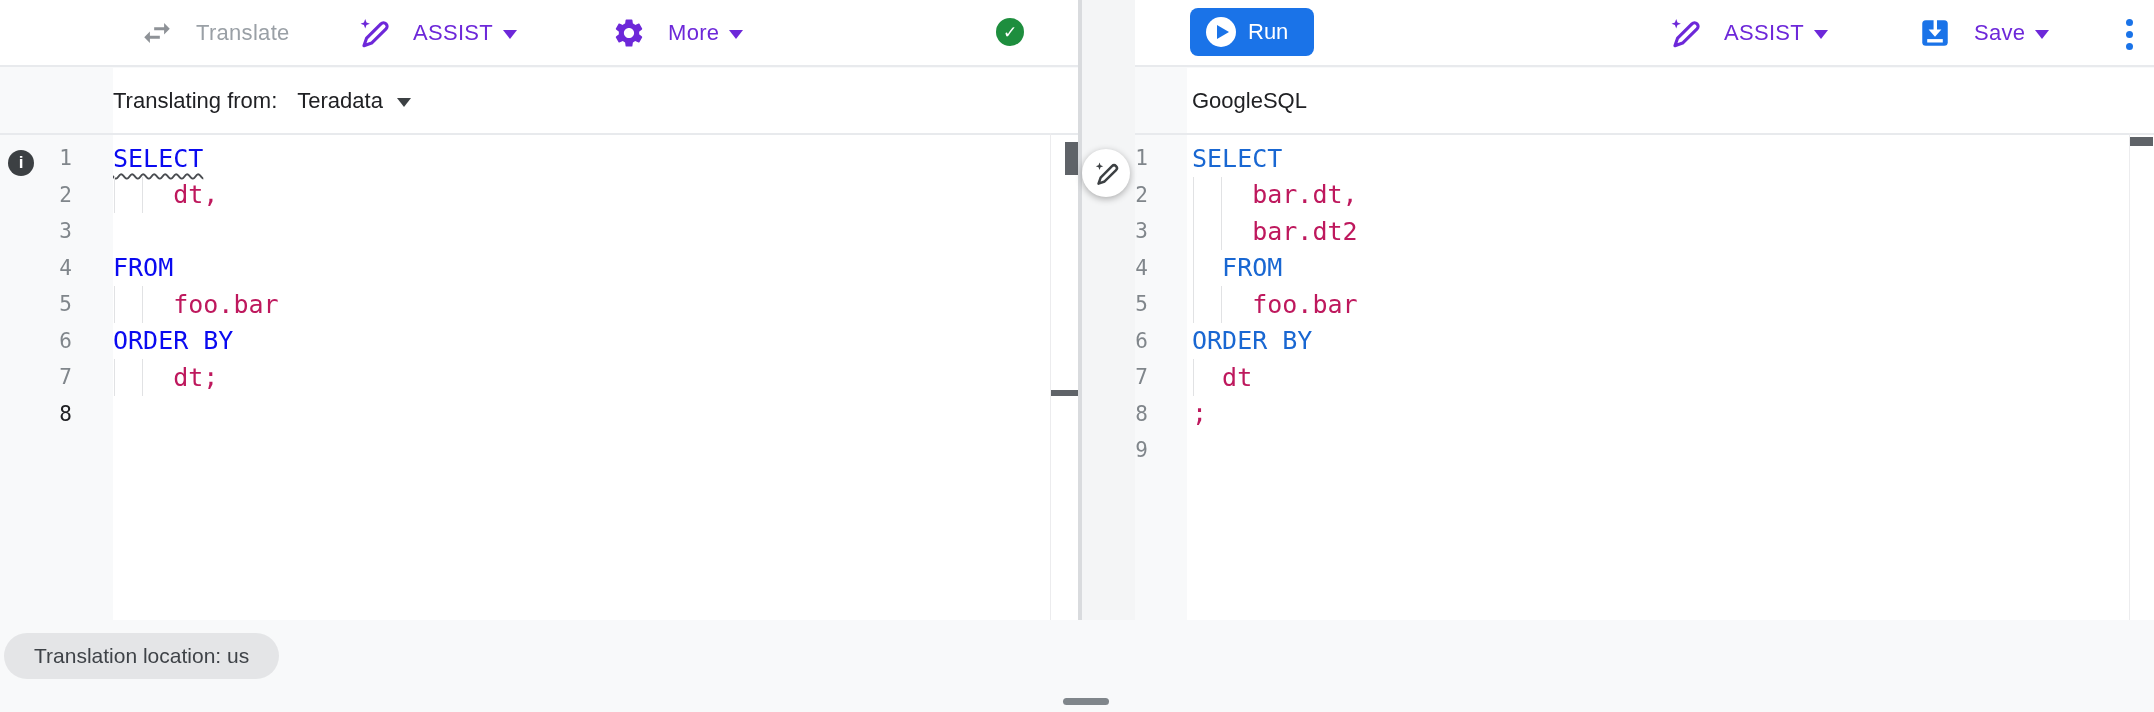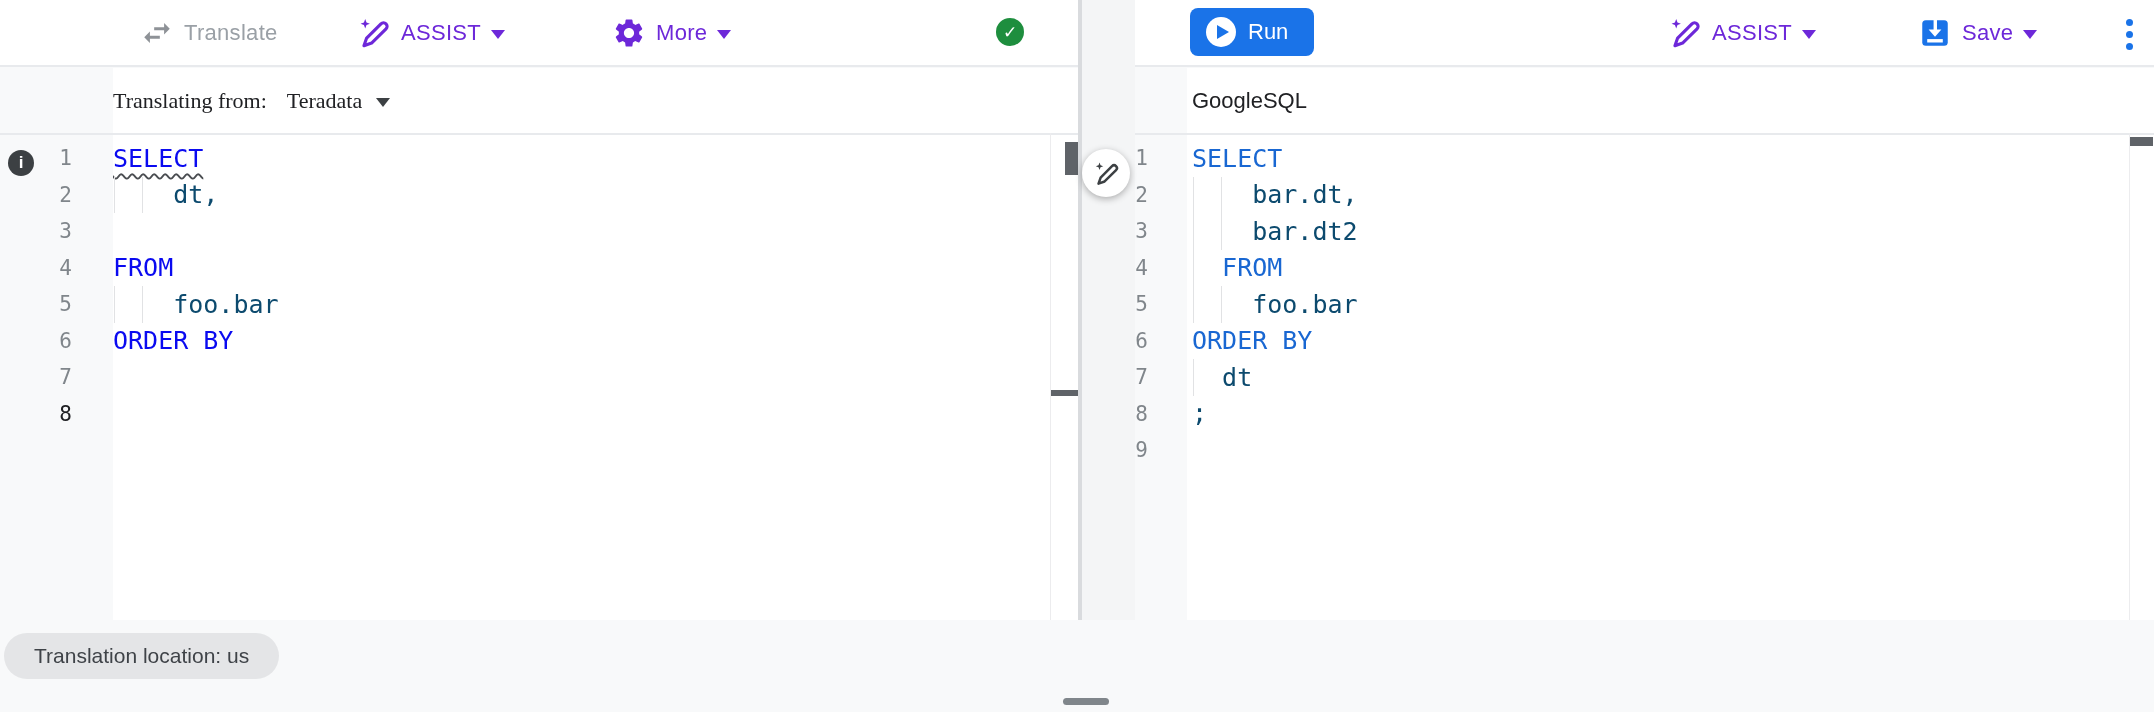--- a/index.html
+++ b/index.html
@@ -12,21 +12,21 @@
   .panel.left  { left:0; width:1078px; }
   .panel.right { left:1135px; width:1019px; }
   .gap-col { position:absolute; left:1078px; top:0; width:57px; height:620px;
     background:#f4f5f6; border-left:4px solid #d9dbde; }
 
   
   .toolbar { position:absolute; left:0; top:0; width:100%; height:67px;
     background:#fff; border-bottom:2px solid #e8eaed; }
   .tbtn { position:absolute; top:0; height:65px; display:flex; align-items:center;
     gap:10px; color:#6d28d9; font-size:22px; font-weight:500; cursor:pointer; }
-  .tbtn .lbl { letter-spacing:.3px; }
+  .tbtn .lbl { letter-spacing:.3px;margin-left:12px; }
   .tbtn.disabled { color:#9aa0a6; cursor:default; }
   .tbtn.disabled svg { color:#8e9297; }
   .caret { width:0; height:0; border-left:7px solid transparent;
     border-right:7px solid transparent; border-top:9px solid currentColor; margin-top:3px; }
   .icon24 { width:34px; height:34px; display:block; }
 
   
   .run-btn { position:absolute; left:55px; top:8px; height:48px; padding:0 26px 0 16px;
     background:#1a73e8; color:#fff; border:none; border-radius:8px;
     display:flex; align-items:center; gap:12px; font-size:22px; font-weight:500;
@@ -37,21 +37,21 @@
     border-top:7px solid transparent; border-bottom:7px solid transparent; margin-left:3px; }
 
   .kebab { position:absolute; right:14px; top:12px; width:22px; height:44px;
     display:flex; flex-direction:column; align-items:center; justify-content:center;
     gap:5px; cursor:pointer; }
   .kebab i { width:7px; height:7px; border-radius:50%; background:#1a73e8; }
 
   
   .subheader { position:absolute; top:68px; height:65px; background:#fff;
     display:flex; align-items:center; font-size:22px; color:#202124; }
-  .panel.left  .subheader { left:113px; right:0;font-family:Liberation Serif, serif; }
+  .panel.left  .subheader { left:113px; right:0; }
   .panel.right .subheader { left:52px; right:0; padding-left:5px;text-align:center; }
   .hdr-border { position:absolute; top:133px; left:0; right:0; height:2px; background:#e8eaed; }
   .lang-dd { display:flex; align-items:center; gap:14px; margin-left:20px;
     color:#202124; cursor:pointer; }
   .lang-dd .caret { border-top-color:#3c4043; }
   .check-badge { position:absolute; right:54px; top:18px; width:28px; height:28px;
     border-radius:50%; background:#1e8e3e; color:#fff; display:flex; align-items:center;
     justify-content:center; font-size:17px; font-weight:bold; font-family:"DejaVu Sans",sans-serif; }
 
   
@@ -67,21 +67,21 @@
   .editor.right { --lnw:13px;  --codeleft:57px;  }
   .line { position:relative; height:36.5px; }
   .ln { position:absolute; left:0; top:0; width:var(--lnw); height:100%;
     text-align:right; font-family:"DejaVu Sans Mono","Liberation Mono",monospace;
     font-size:21px; line-height:36.5px; color:#80868b; }
   .ln.active { color:#202124; }
   .codetext { position:absolute; left:var(--codeleft); right:30px; top:0; height:100%;
     display:flex; align-items:center; white-space:pre;
     font-family:"DejaVu Sans Mono","Liberation Mono",monospace; font-size:25px; }
   .guide { position:absolute; top:0; bottom:0; width:0; border-left:1px solid #e1e2e4; }
-  .plain { color:#0c4a6e; }
+  .plain { color:#be185d; }
   .editor.left  .keyword { color:#0a0af0; }
   .editor.right .keyword { color:#1967d2; }
   .squiggle { text-decoration:underline; text-decoration-style:wavy;
     text-decoration-color:#4a4d51; text-decoration-thickness:2px; text-underline-offset:6px; }
 
   .info-badge { position:absolute; left:8px; top:150px; width:26px; height:26px;
     border-radius:50%; background:#3c4043; color:#fff; display:flex; align-items:center;
     justify-content:center; font-size:17px; font-weight:bold; }
 
   
@@ -175,20 +175,21 @@
         <div class="line">
           <div class="ln">5</div>
           <div class="codetext"><span class="guide" style="left: 1px;"></span><span class="guide" style="left: 28.7px;"></span><span class="plain">    foo.bar</span></div>
         </div>
         <div class="line">
           <div class="ln">6</div>
           <div class="codetext"><span class="keyword">ORDER BY</span></div>
         </div>
         <div class="line">
           <div class="ln">7</div>
+          <div class="codetext"><span class="guide" style="left: 1px;"></span><span class="guide" style="left: 28.7px;"></span><span class="plain">    dt;</span></div>
         </div>
         <div class="line">
           <div class="ln active">8</div>
           <div class="codetext"></div>
         </div>
       </div>
 
     <div class="vtrack-border"></div>
     <div class="vthumb"></div>
     <div class="cursor-marker"></div>

